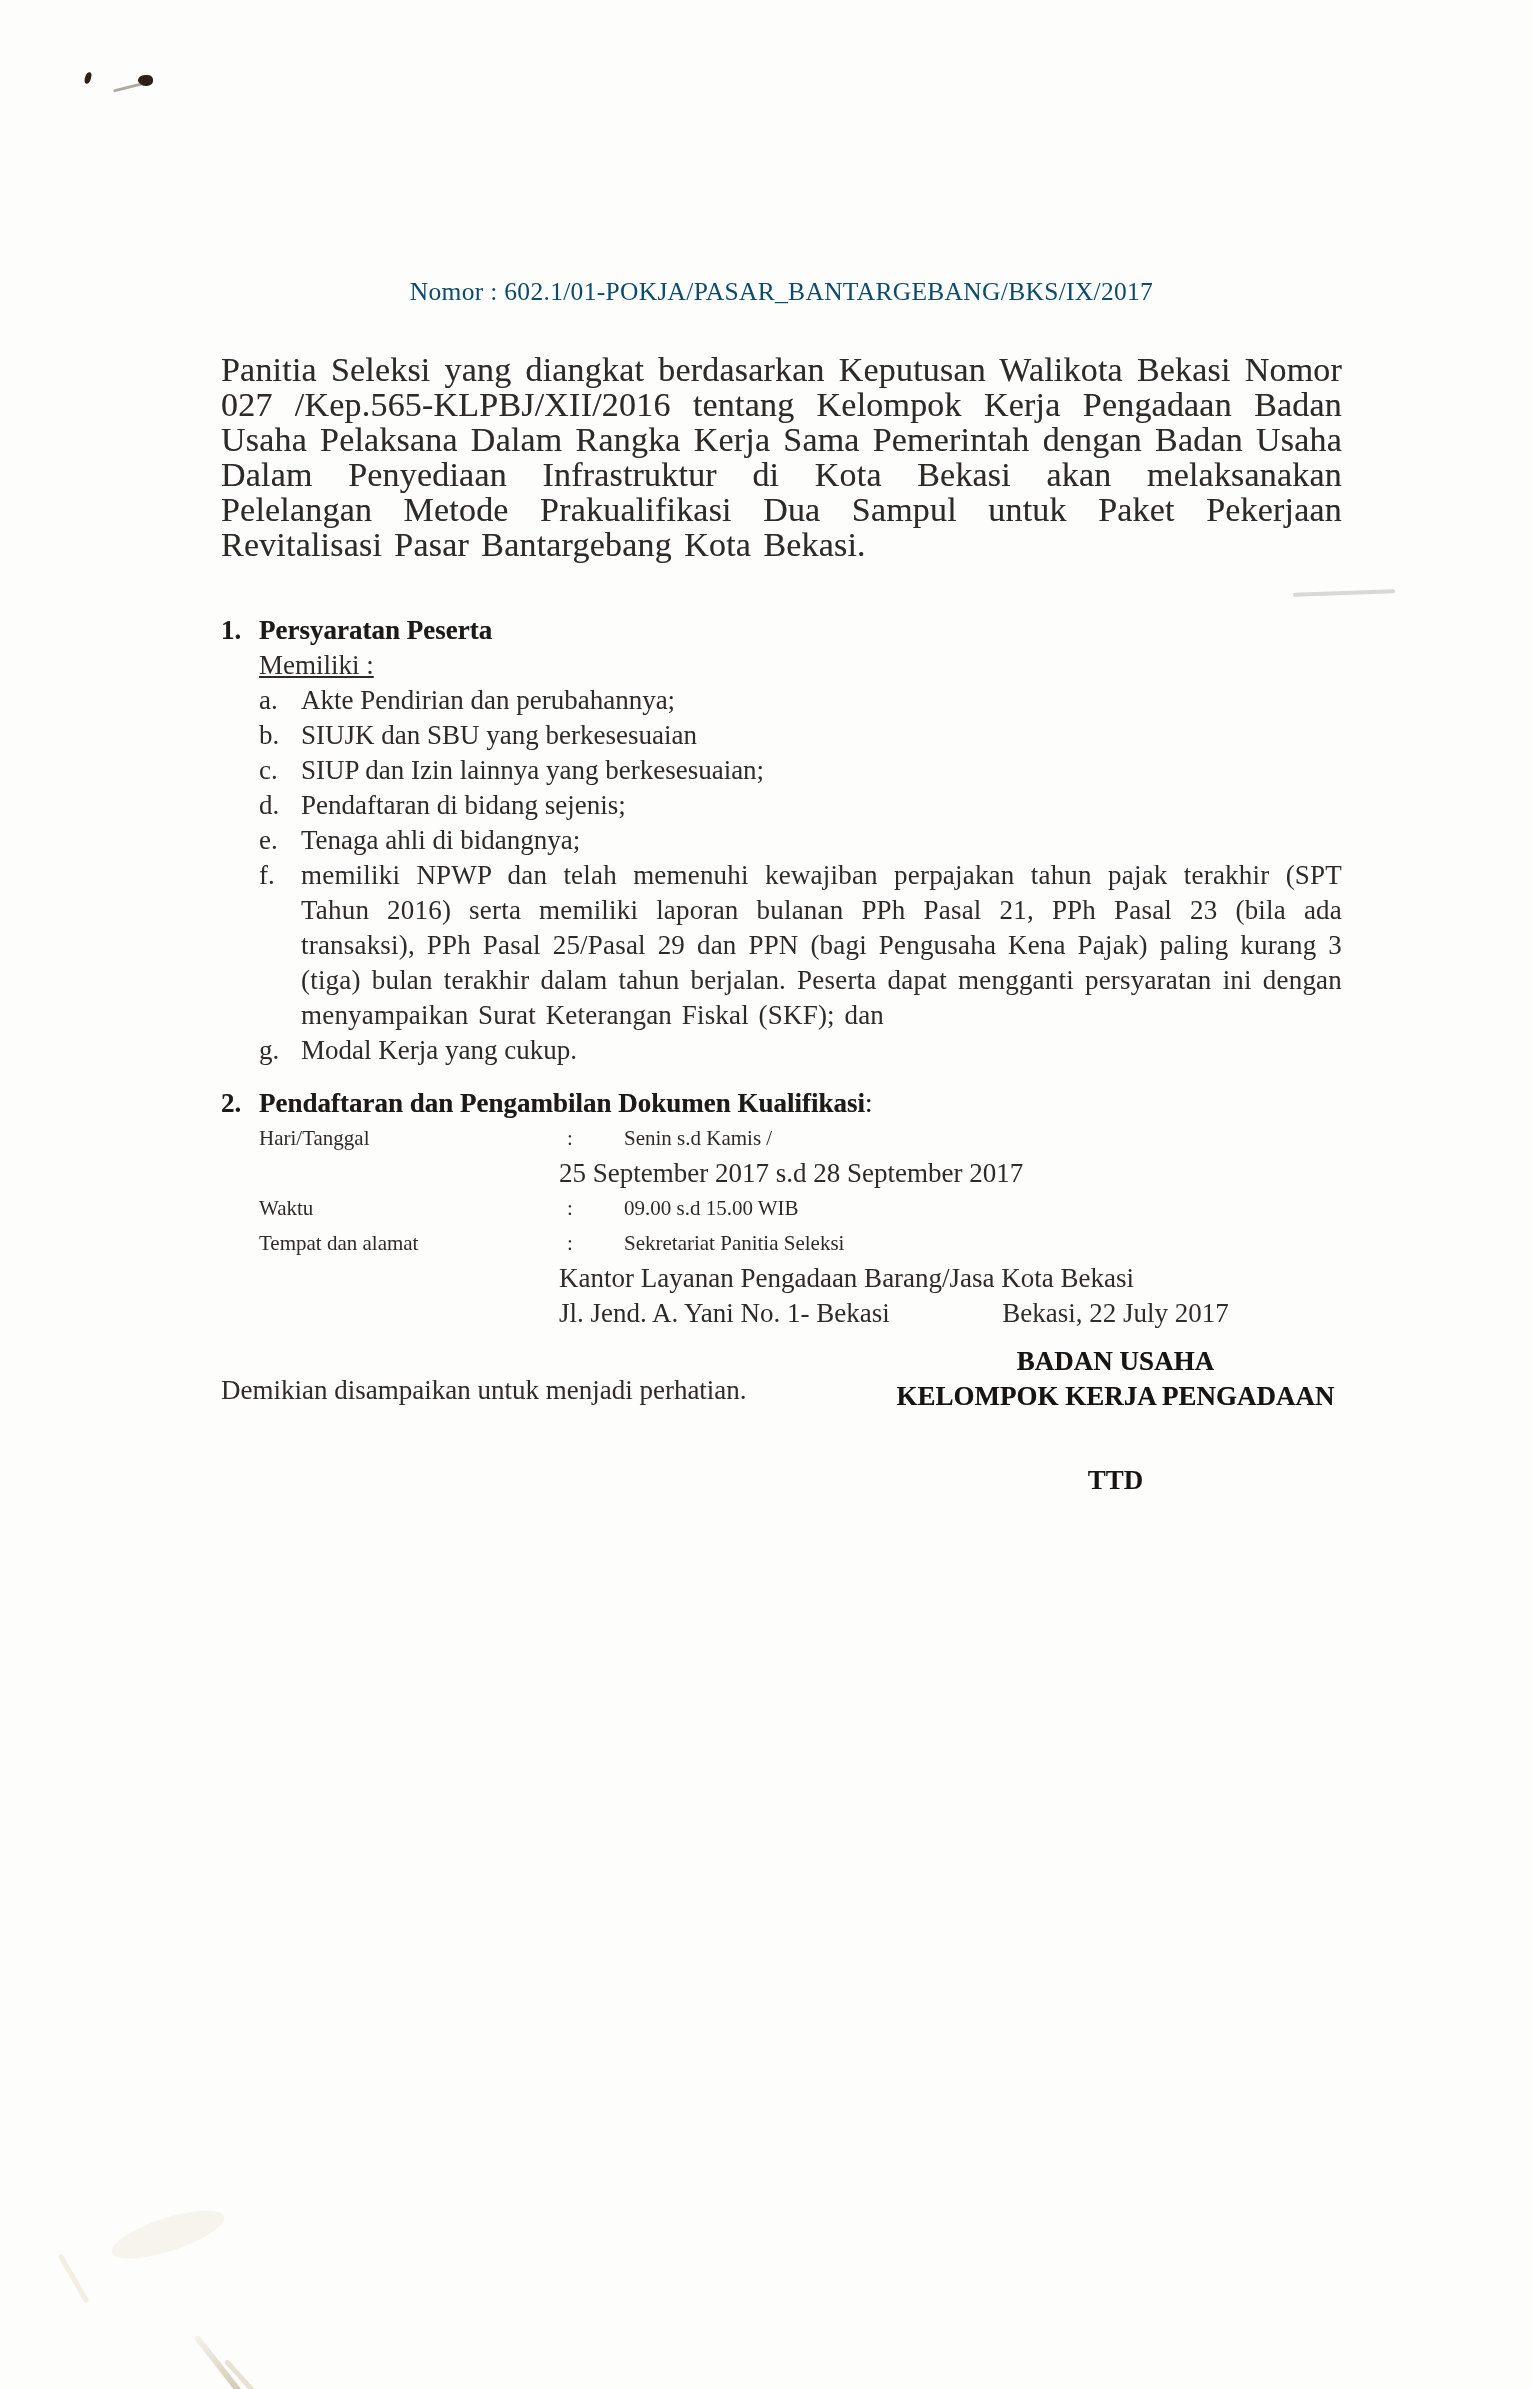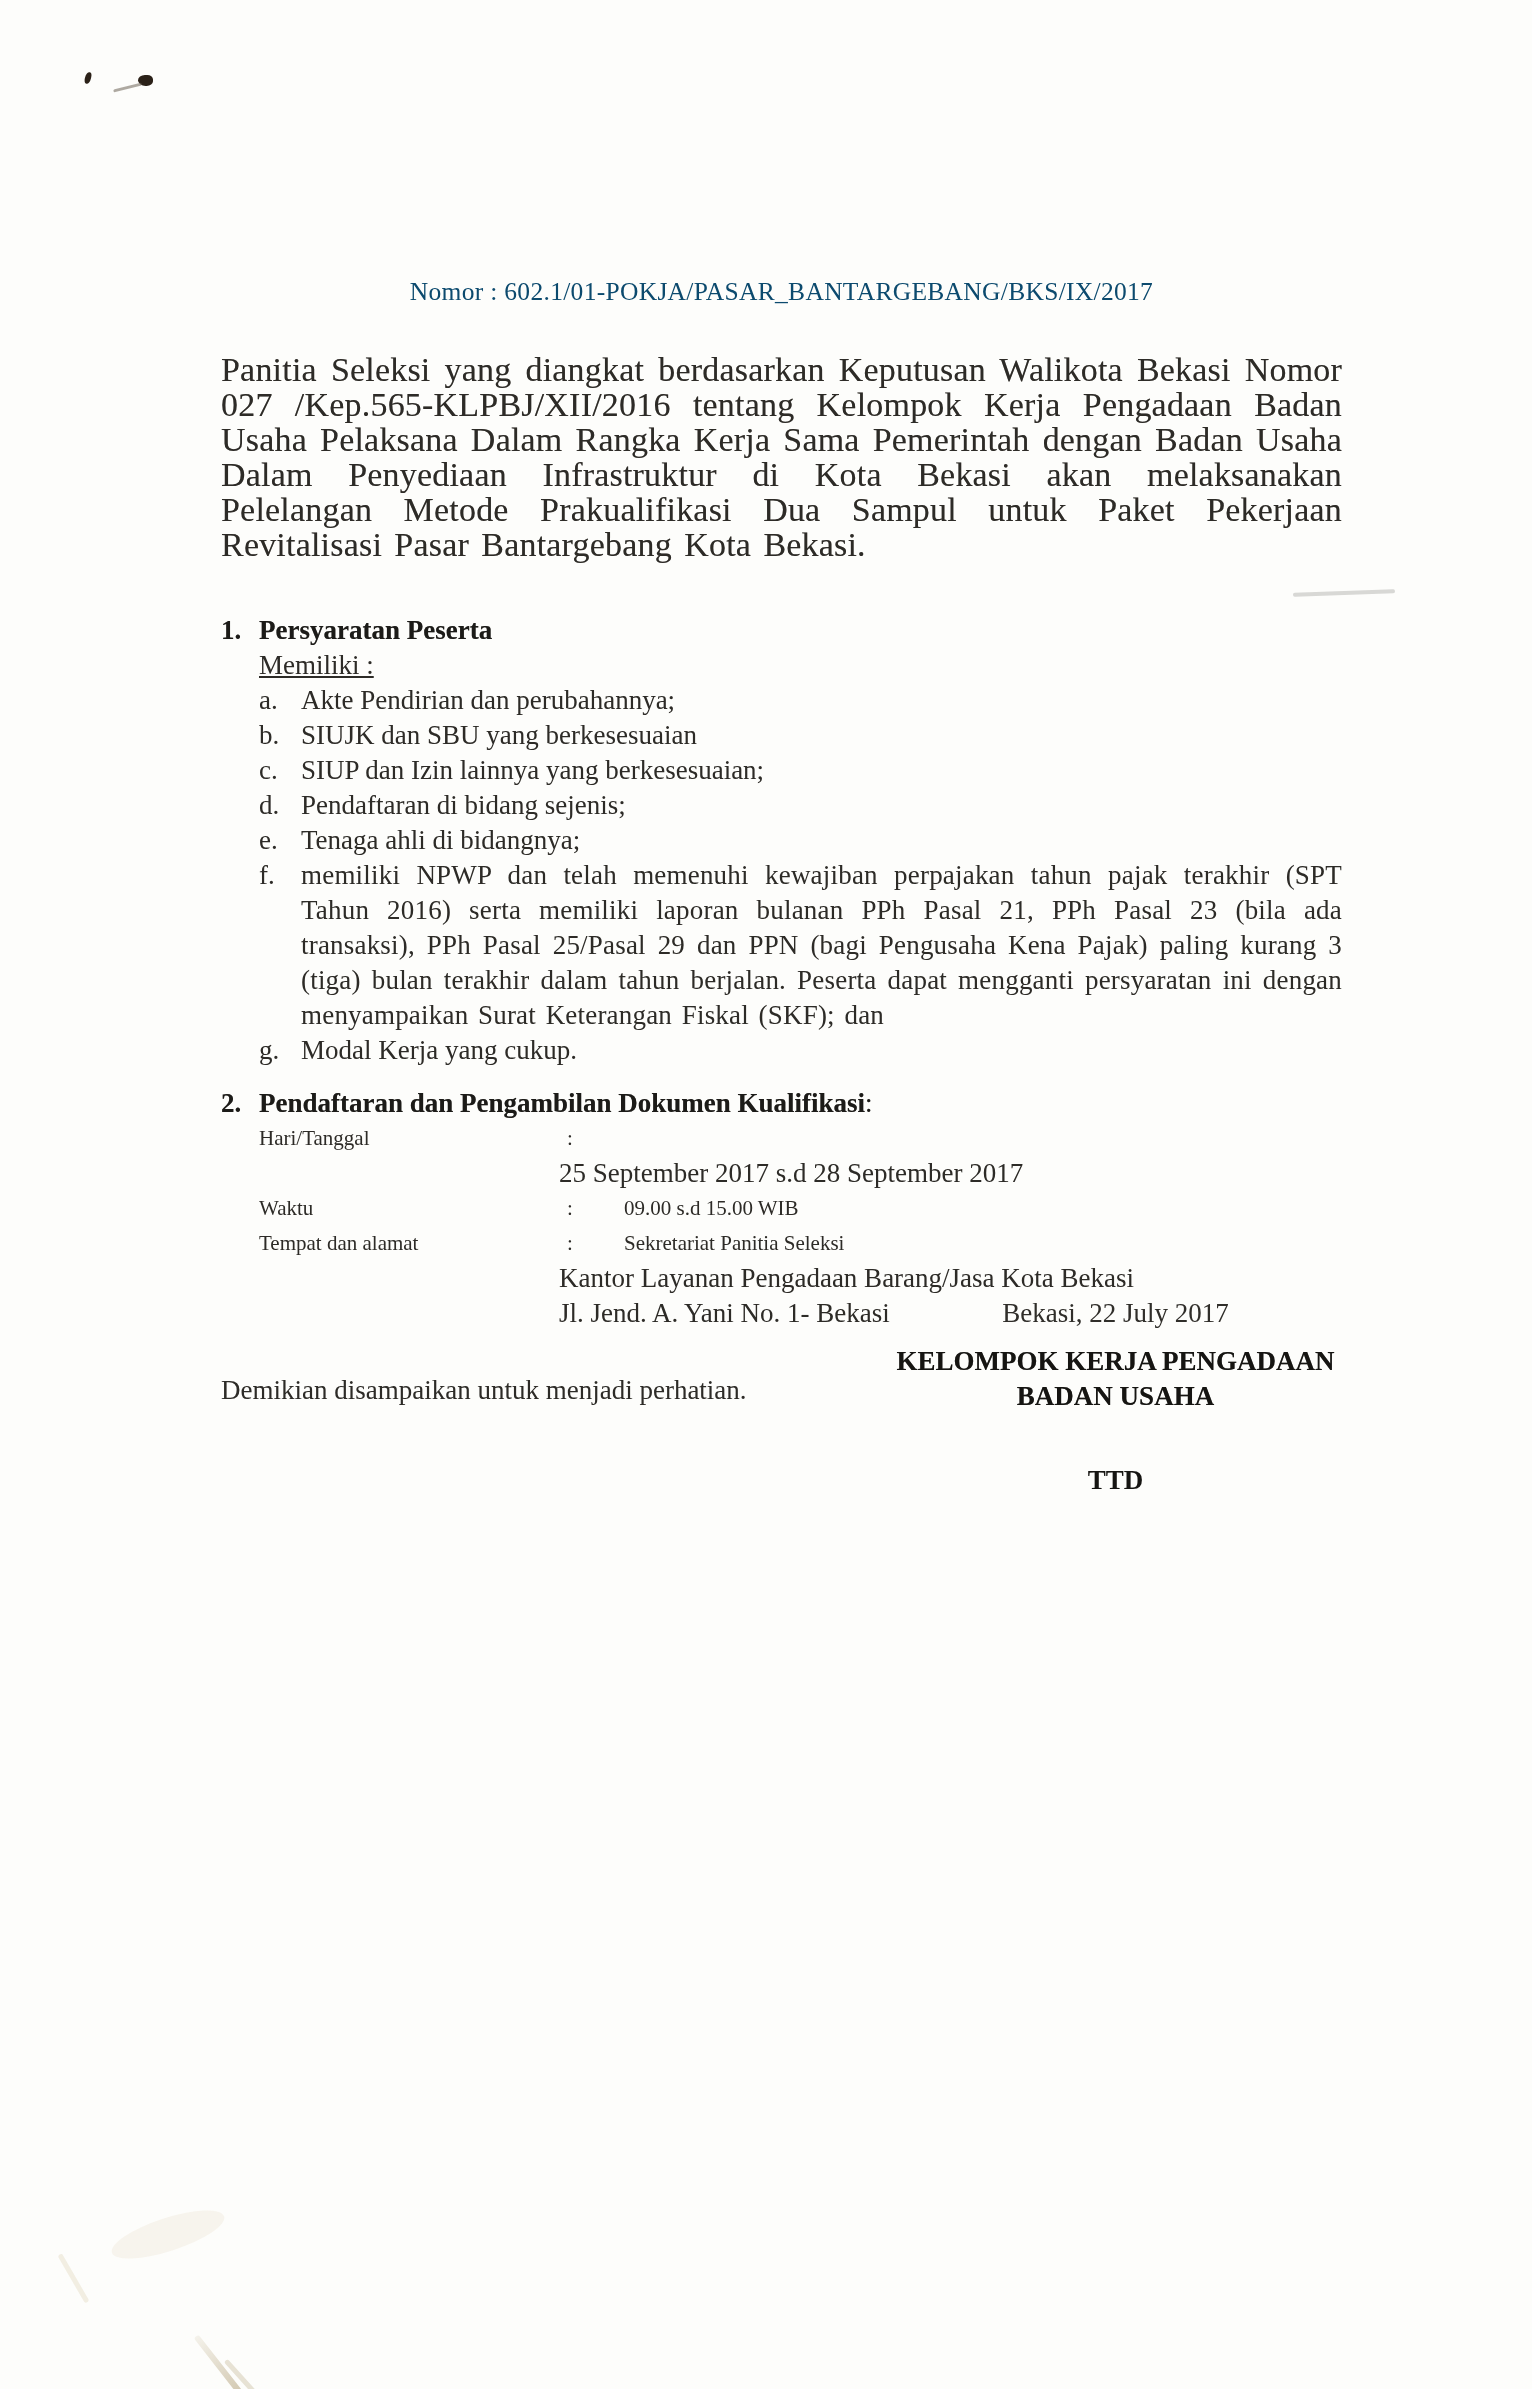--- a/index.html
+++ b/index.html
@@ -148,20 +148,21 @@
 
     <div class="sec sec-2">
       <div class="sec-head">
         <span class="sec-num">2.</span>
         <span class="sec-title"><span>Pendaftaran dan Pengambilan Dokumen Kualifikasi</span><span class="sec-colon">:</span></span>
       </div>
       <div class="kv">
         <div class="kv-row">
           <span class="kv-label">Hari/Tanggal</span>
           <span class="kv-colon">:</span>
+          <span class="kv-value">Senin s.d Kamis /</span>
         </div>
         <div class="kv-cont">25 September 2017 s.d  28 September 2017</div>
         <div class="kv-row">
           <span class="kv-label">Waktu</span>
           <span class="kv-colon">:</span>
           <span class="kv-value">09.00 s.d 15.00 WIB</span>
         </div>
         <div class="kv-row">
           <span class="kv-label">Tempat dan alamat</span>
           <span class="kv-colon">:</span>
@@ -172,20 +173,20 @@
       </div>
     </div>
 
     <p class="closing">Demikian disampaikan untuk menjadi perhatian.</p>
 
   </div>
 
   <div class="sig-block">
     <div class="sig-date">Bekasi, 22 July 2017</div>
     <div class="sig-org">
+      <div>BADAN USAHA</div>
       <div>KELOMPOK KERJA PENGADAAN</div>
-      <div>BADAN USAHA</div>
     </div>
     <div class="sig-ttd">TTD</div>
   </div>
 
 </div>
 
 
 </body></html>

